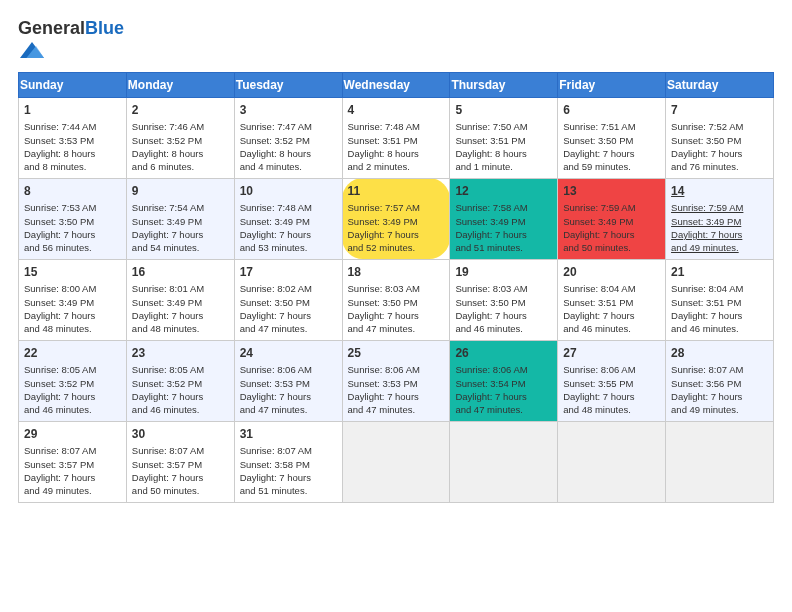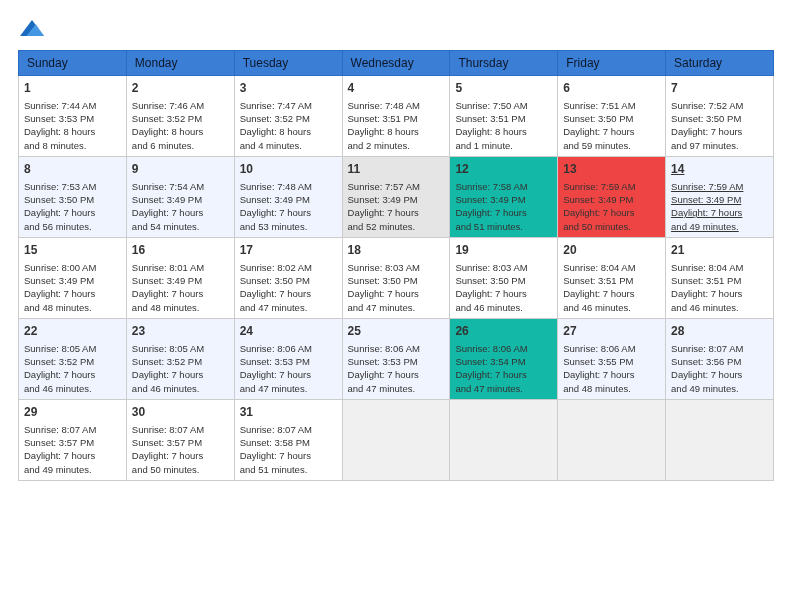--- a/index.html
+++ b/index.html
@@ -51,25 +51,25 @@
       color: #444;
       margin-top: 2px;
     }
     .calendar {
       width: 100%;
       border-collapse: collapse;
       font-size: 10px;
     }
     .calendar th {
       background: #3a7fd5;
-      color: #0f172a;
-      padding: 5px 8px;
+      color: #ffffff;
+      padding: 5px 1px;
       text-align: left;
       font-size: 12px;
-      font-weight: normal;
+      font-weight: bold;
       border: 1px solid #2a6bc5;
     }
     .calendar td {
       border: 1px solid #ccc;
       padding: 4px 5px;
       vertical-align: top;
       width: calc(100% / 7);
       height: 80px;
       background: #fff;
       font-size: 9.5px;
@@ -89,20 +89,24 @@
       margin-bottom: 2px;
     }
   </style>
 </head>
 <body>
 
 <div class="page">
   <div class="header">
     <div class="logo">
       <div>
+        <div class="logo-text">
+          <span class="general">General</span>
+            <span class="blue">Blue</span>
+        </div>
         <svg class="logo-icon" viewBox="0 0 30 20" xmlns="http://www.w3.org/2000/svg">
           <polygon points="0,20 15,0 30,20" fill="#1a6bbf"></polygon>
           <polygon points="8,20 20,5 30,20" fill="#5aaaf0" opacity="0.7"></polygon>
         </svg>
       </div>
     </div>
     <div class="title-block">
       <div class="month-title"></div>
       <div class="location"></div>
     </div>
@@ -162,21 +166,21 @@
             <div>Sunrise: 7:51 AM</div>
             <div>Sunset: 3:50 PM</div>
             <div>Daylight: 7 hours</div>
             <div>and 59 minutes.</div>
           </td>
           <td style="background: rgb(255, 255, 255);">
             <span class="day-num">7</span>
             <div>Sunrise: 7:52 AM</div>
             <div>Sunset: 3:50 PM</div>
             <div>Daylight: 7 hours</div>
-            <div>and 97 minutes.</div>
+            <div>and 76 minutes.</div>
           </td>
         </tr>
         <tr>
           <td style="background: rgb(240, 244, 255);">
             <span class="day-num">8</span>
             <div>Sunrise: 7:53 AM</div>
             <div>Sunset: 3:50 PM</div>
             <div>Daylight: 7 hours</div>
             <div>and 56 minutes.</div>
           </td>
@@ -187,21 +191,21 @@
             <div>Daylight: 7 hours</div>
             <div>and 54 minutes.</div>
           </td>
           <td style="background: rgb(240, 244, 255);">
             <span class="day-num">10</span>
             <div>Sunrise: 7:48 AM</div>
             <div>Sunset: 3:49 PM</div>
             <div>Daylight: 7 hours</div>
             <div>and 53 minutes.</div>
           </td>
-          <td style="background: #e5e5e5;">
+          <td style="background: #fde047; border-radius: 21px;">
             <span class="day-num">11</span>
             <div>Sunrise: 7:57 AM</div>
             <div>Sunset: 3:49 PM</div>
             <div>Daylight: 7 hours</div>
             <div>and 52 minutes.</div>
           </td>
           <td style="background: #14b8a6;">
             <span class="day-num">12</span>
             <div>Sunrise: 7:58 AM</div>
             <div>Sunset: 3:49 PM</div>

